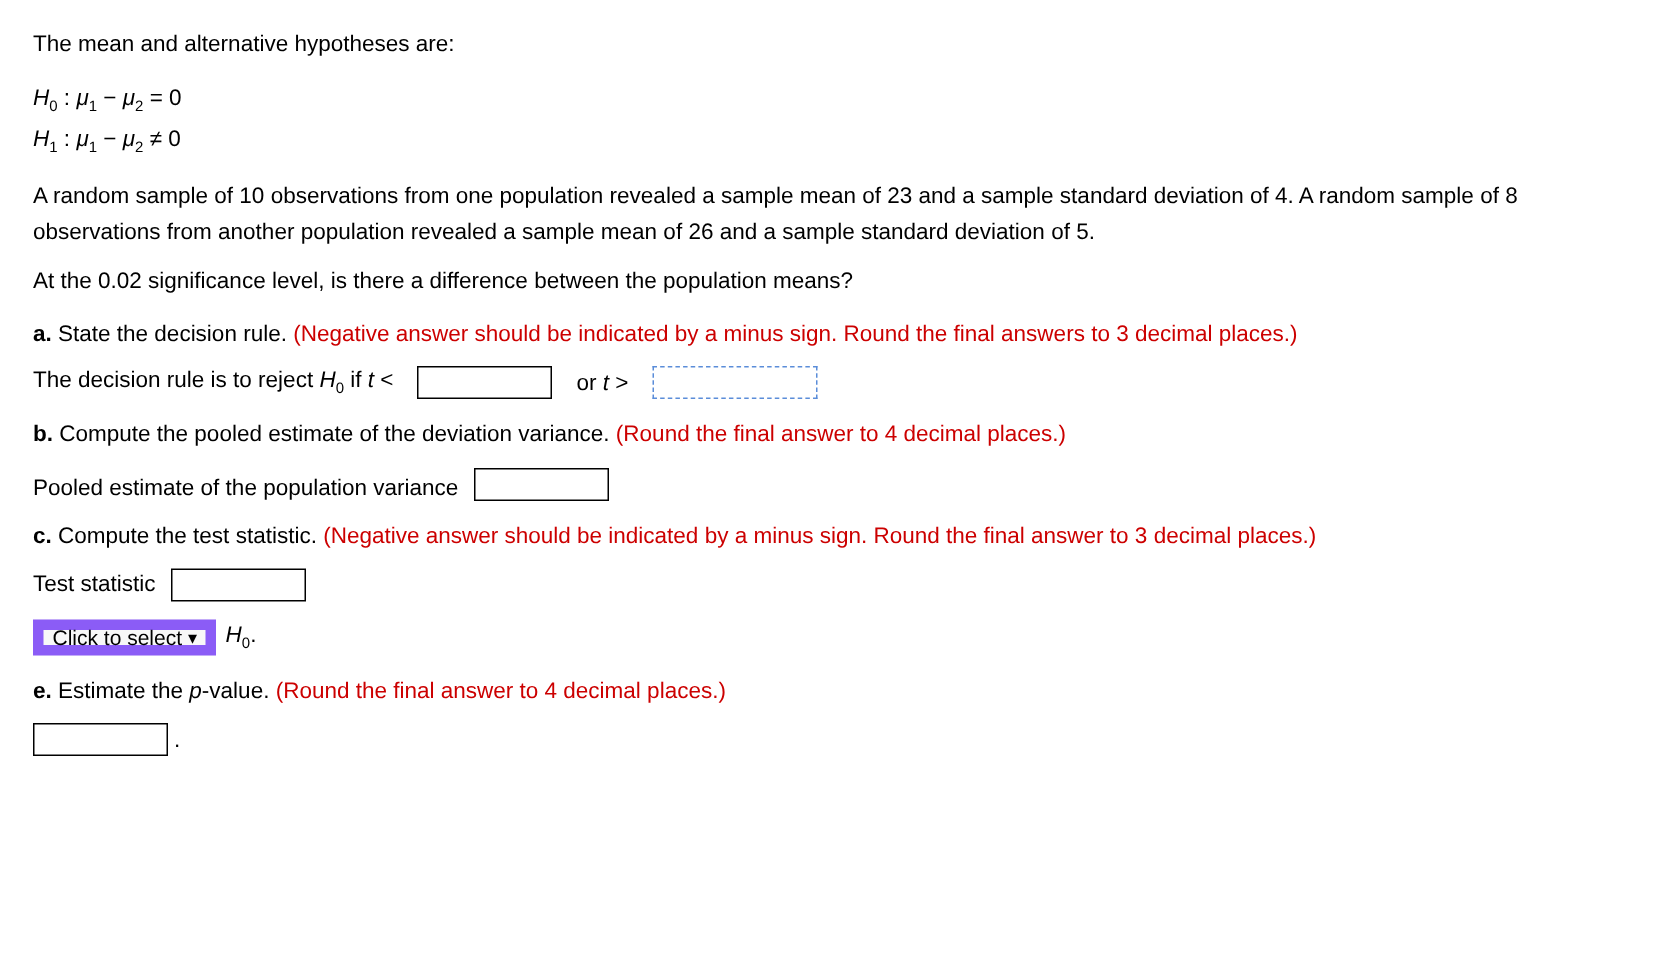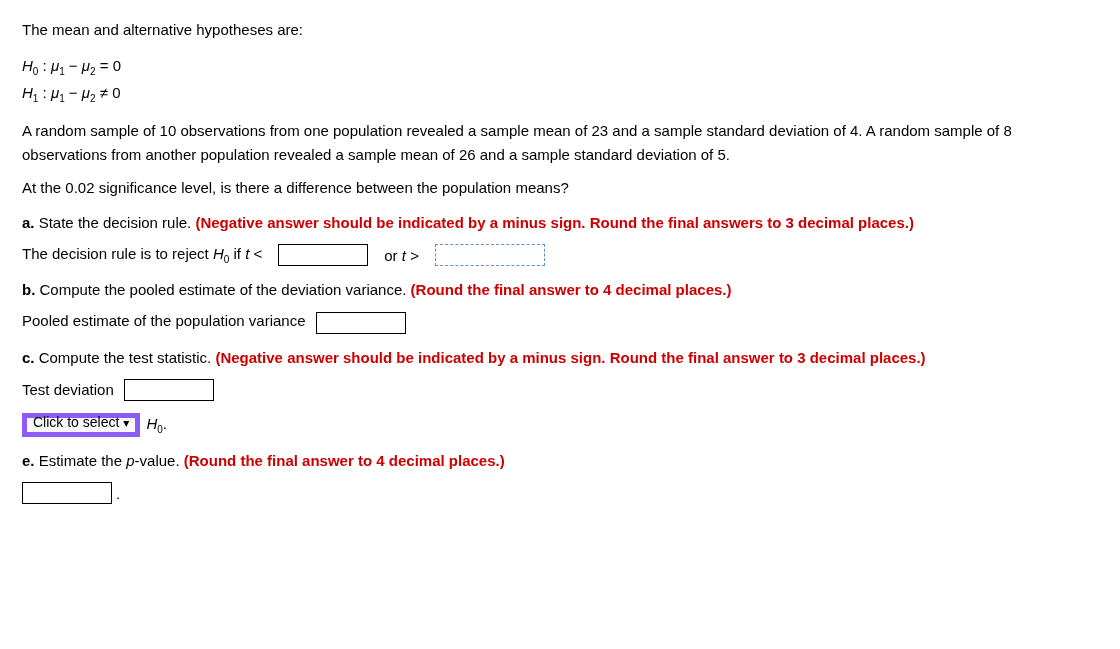--- a/index.html
+++ b/index.html
@@ -35,21 +35,21 @@
       text-align: center;
     }
 
     .para {
       margin-bottom: 10px;
       line-height: 1.55;
     }
 
     .bold-red {
       color: #cc0000;
-      font-weight: bold;
+      font-weight: normal;
     }
 
     .part-label {
       font-weight: bold;
     }
 
     .decision-rule-line {
       display: flex;
       align-items: center;
       flex-wrap: wrap;
@@ -74,21 +74,21 @@
 
     .input-small {
       border: 1px solid #000;
       width: 90px;
       height: 22px;
       display: inline-block;
     }
 
     .pooled-line {
       display: flex;
-      align-items: flex-start;
+      align-items: flex-end;
       gap: 10px;
       margin-top: 6px;
       margin-bottom: 10px;
     }
 
     .test-stat-line {
       display: flex;
       align-items: center;
       gap: 10px;
       margin-top: 6px;
@@ -97,26 +97,26 @@
 
     .decision-line {
       display: flex;
       align-items: center;
       gap: 6px;
       margin-top: 6px;
       margin-bottom: 10px;
     }
 
     .select-box {
-      border: 5px solid #8b5cf6;
+      border: 7px solid #8b5cf6;
       background: #f8f8f8;
       padding: 2px 6px;
       font-size: 14px;
       display: inline-flex;
-      align-items: flex-end;
+      align-items: center;
       gap: 4px;
       cursor: pointer;
       height: 24px;
     }
 
     .select-chevron {
       font-size: 12px;
     }
 
     .pvalue-line {
@@ -180,21 +180,21 @@
   </div>
 </div>
 
 <div class="section">
   <p class="para">
     <span class="part-label">c.</span>
     <span> Compute the test statistic. </span>
     <span class="bold-red">(Negative answer should be indicated by a minus sign. Round the final answer to 3 decimal places.)</span>
   </p>
   <div class="test-stat-line">
-    <span>Test deviation</span>
+    <span>Test statistic</span>
     <input type="text" class="input-small" style="">
   </div>
 </div>
 
 <div class="section">
   <div class="decision-line">
     <div class="select-box">
       <span>Click to select</span>
       <span class="select-chevron">▾</span>
     </div>

